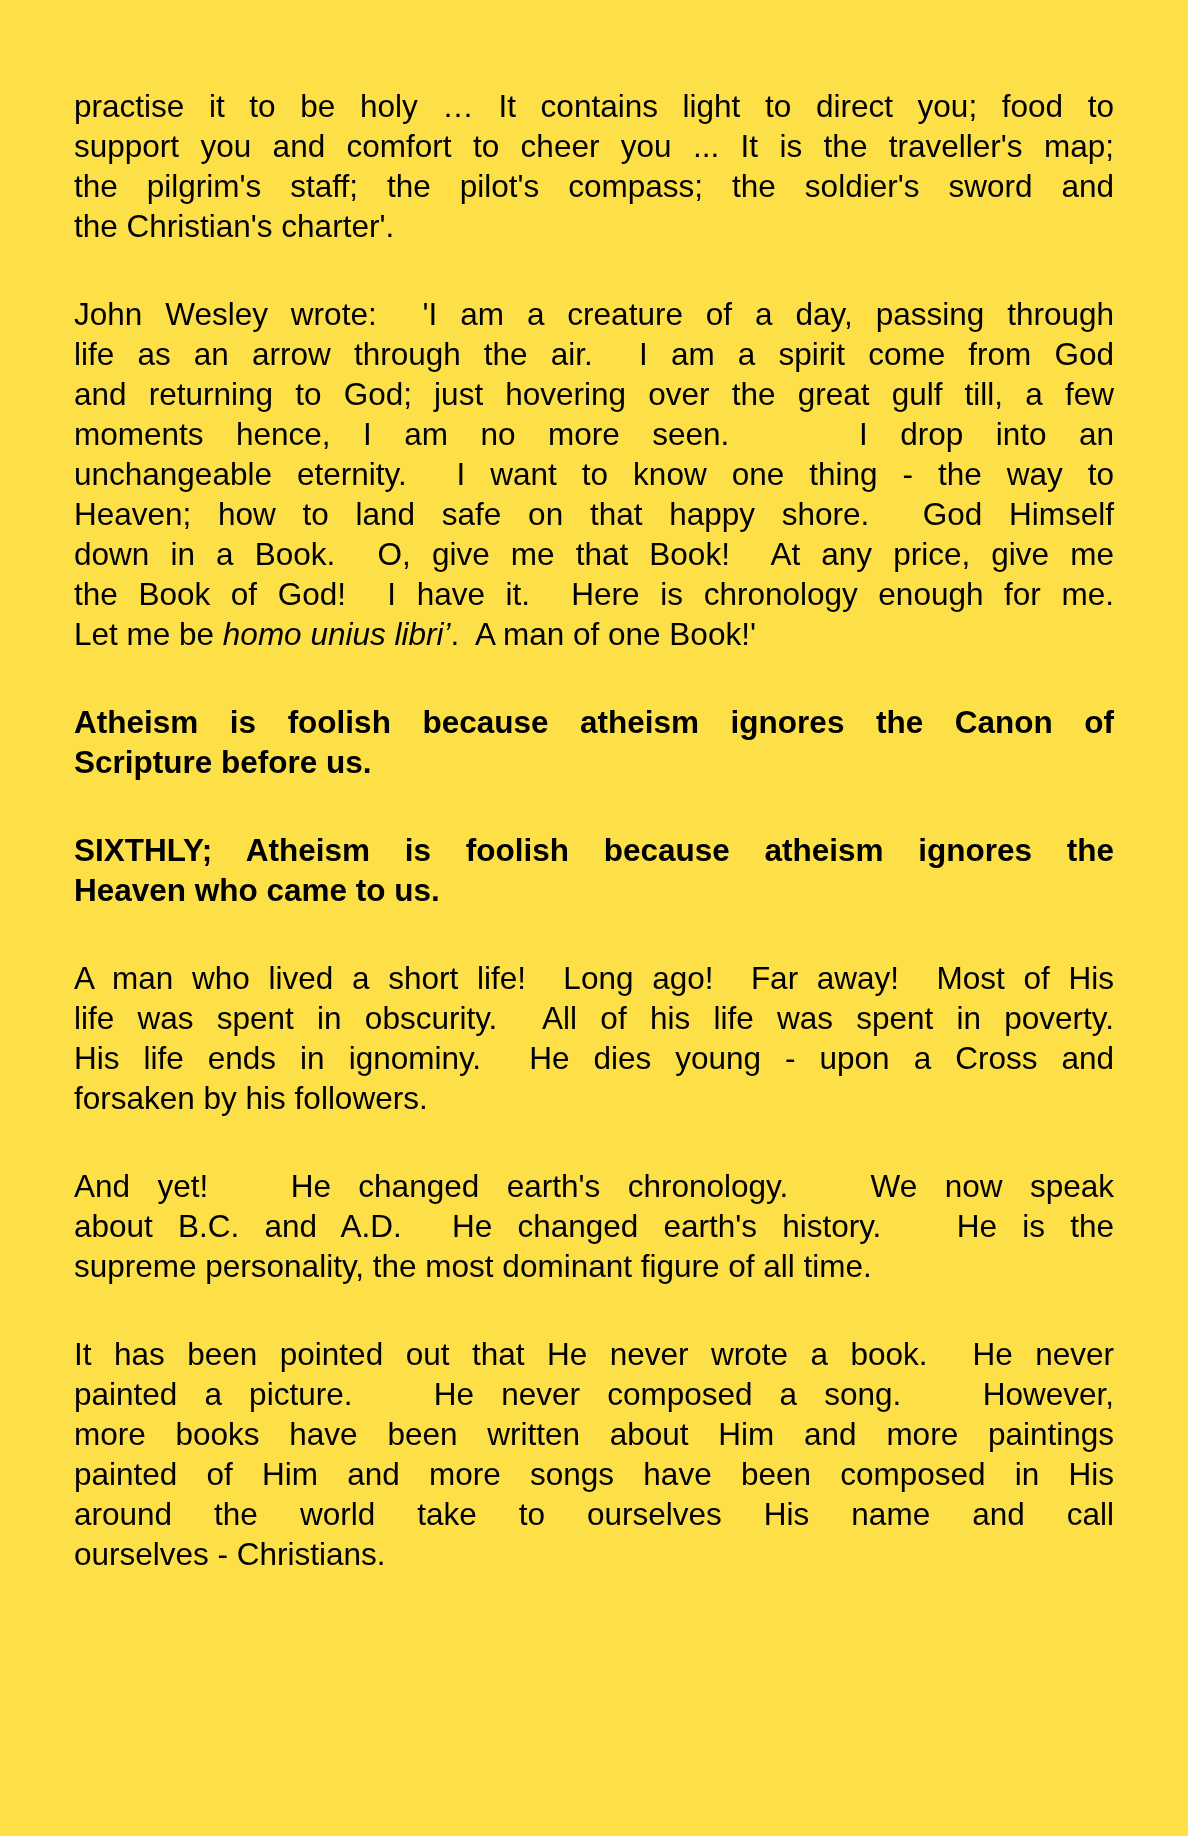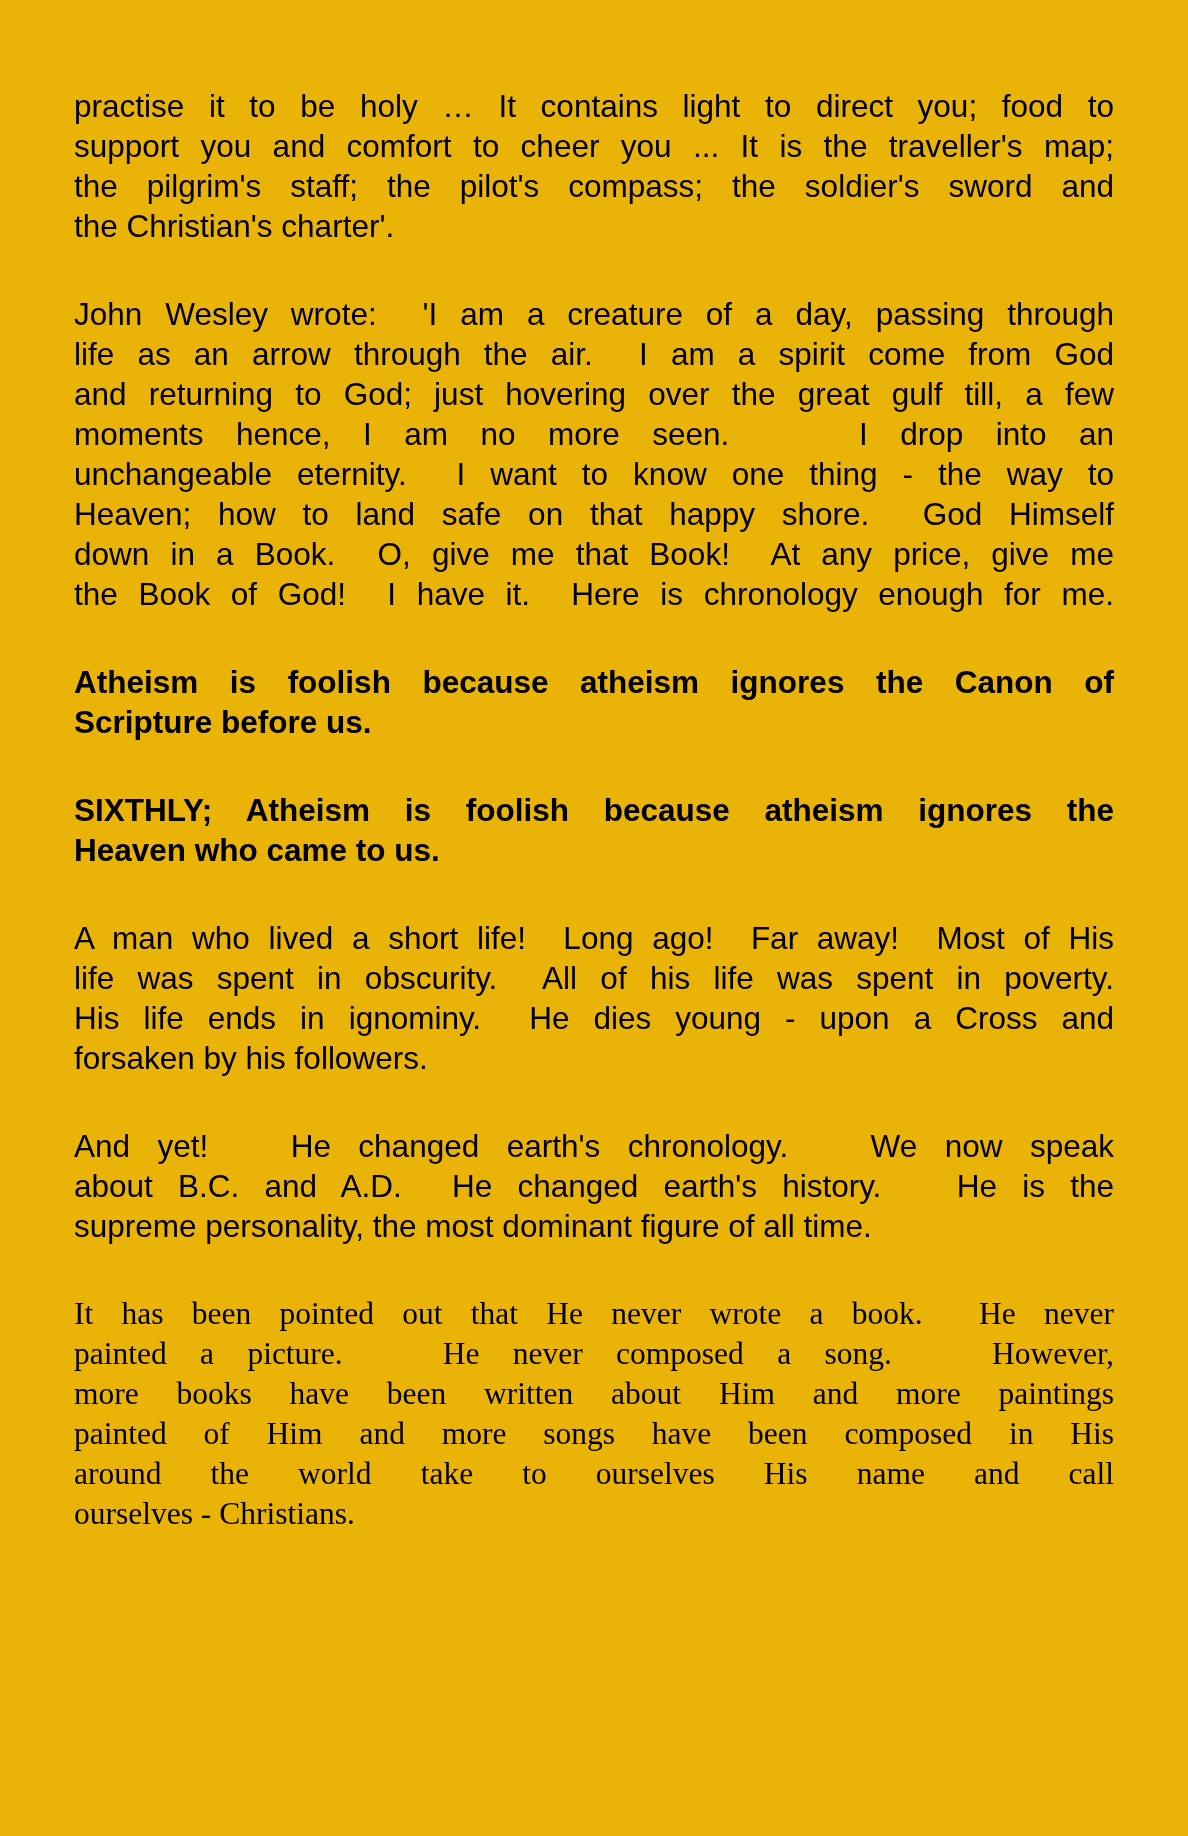--- a/index.html
+++ b/index.html
@@ -4,41 +4,40 @@
 <style>
   html, body {
     margin: 0;
     padding: 0;
     background: #ffffff;
   }
   .page {
     position: relative;
     width: 1188px;
     height: 1836px;
-    background: #eab308;
+    background: #fde047;
     overflow: hidden;
     font-family: "Liberation Sans", "DejaVu Sans", sans-serif;
     color: #000000;
   }
   .text-column {
     position: absolute;
     left: 74px;
     top: 86px;
     width: 1040px;
     font-size: 31.5px;
     line-height: 40px;
     font-weight: 400;
     letter-spacing: 0;
   }
   .para {
     margin: 0 0 48px 0;
   }
   .para:last-child {
     margin-bottom: 0;
-    font-family: Liberation Serif, serif;
   }
   .para.bold {
     font-weight: 700;
   }
   .line {
     text-align: justify;
     text-align-last: justify;
     -moz-text-align-last: justify;
     white-space: pre-wrap;
   }
@@ -63,20 +62,21 @@
       </div>
       <div class="para">
         <div class="line">John Wesley wrote:  'I am a creature of a day, passing through</div>
         <div class="line">life as an arrow through the air.  I am a spirit come from God</div>
         <div class="line">and returning to God; just hovering over the great gulf till, a few</div>
         <div class="line">moments hence, I am no more seen.    I drop into an</div>
         <div class="line">unchangeable eternity.  I want to know one thing - the way to</div>
         <div class="line">Heaven; how to land safe on that happy shore.  God Himself</div>
         <div class="line">down in a Book.  O, give me that Book!  At any price, give me</div>
         <div class="line">the Book of God!  I have it.  Here is chronology enough for me.</div>
+        <div class="line last"><span>Let me be </span><span class="italic">homo unius libri’</span><span>.  A man of one Book!'</span></div>
       </div>
       <div class="para bold">
         <div class="line">Atheism is foolish because atheism ignores the Canon of</div>
         <div class="line last">Scripture before us.</div>
       </div>
       <div class="para bold">
         <div class="line">SIXTHLY; Atheism is foolish because atheism ignores the</div>
         <div class="line last">Heaven who came to us.</div>
       </div>
       <div class="para">

